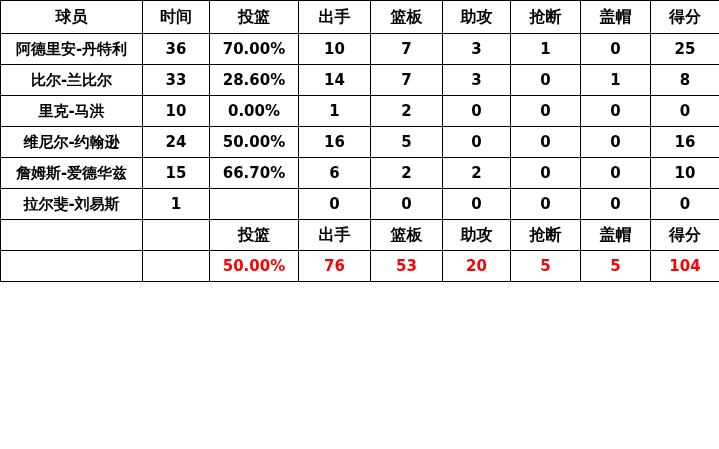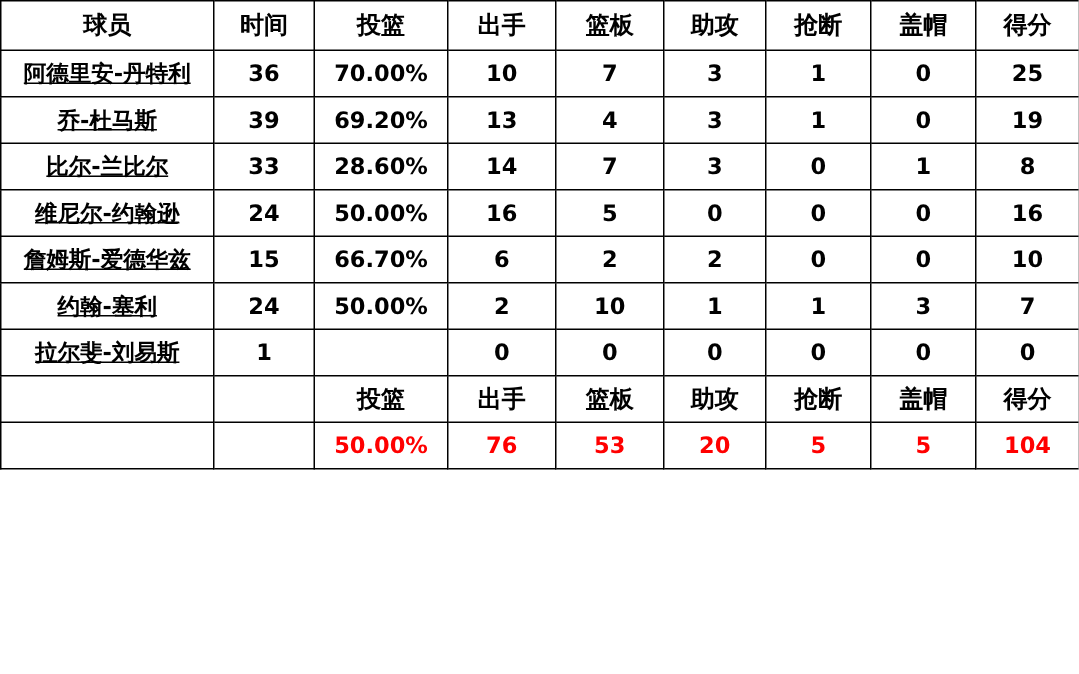--- a/index.html
+++ b/index.html
@@ -47,21 +47,20 @@
   col.c-att    { width: 72px; }
   col.c-reb    { width: 72px; }
   col.c-ast    { width: 68px; }
   col.c-stl    { width: 70px; }
   col.c-blk    { width: 70px; }
   col.c-pts    { width: 69px; }
 
   td.player {
     font-size: 15px;
     font-weight: bold;
-    text-decoration: underline;
   }
   tr.total-header td {
     font-size: 16px;
     font-weight: bold;
   }
   tr.total-values td {
     color: #ff0000;
     font-size: 15px;
     font-weight: bold;
   }
@@ -105,40 +104,40 @@
         <td>36</td>
         <td>70.00%</td>
         <td>10</td>
         <td>7</td>
         <td>3</td>
         <td>1</td>
         <td>0</td>
         <td>25</td>
       </tr>
       <tr>
-        <td class="player">乔-杜马斯</td>
-        <td>39</td>
-        <td>69.20%</td>
-        <td>13</td>
-        <td>4</td>
-        <td>3</td>
-        <td>1</td>
-        <td>0</td>
-        <td>19</td>
-      </tr>
-      <tr>
         <td class="player">比尔-兰比尔</td>
         <td>33</td>
         <td>28.60%</td>
         <td>14</td>
         <td>7</td>
         <td>3</td>
         <td>0</td>
         <td>1</td>
         <td>8</td>
+      </tr>
+      <tr>
+        <td class="player">里克-马洪</td>
+        <td>10</td>
+        <td>0.00%</td>
+        <td>1</td>
+        <td>2</td>
+        <td>0</td>
+        <td>0</td>
+        <td>0</td>
+        <td>0</td>
       </tr>
       <tr>
         <td class="player">维尼尔-约翰逊</td>
         <td>24</td>
         <td>50.00%</td>
         <td>16</td>
         <td>5</td>
         <td>0</td>
         <td>0</td>
         <td>0</td>
@@ -147,31 +146,20 @@
       <tr>
         <td class="player">詹姆斯-爱德华兹</td>
         <td>15</td>
         <td>66.70%</td>
         <td>6</td>
         <td>2</td>
         <td>2</td>
         <td>0</td>
         <td>0</td>
         <td>10</td>
-      </tr>
-      <tr>
-        <td class="player">约翰-塞利</td>
-        <td>24</td>
-        <td>50.00%</td>
-        <td>2</td>
-        <td>10</td>
-        <td>1</td>
-        <td>1</td>
-        <td>3</td>
-        <td>7</td>
       </tr>
       <tr>
         <td class="player">拉尔斐-刘易斯</td>
         <td>1</td>
         <td class="empty"></td>
         <td>0</td>
         <td>0</td>
         <td>0</td>
         <td>0</td>
         <td>0</td>

